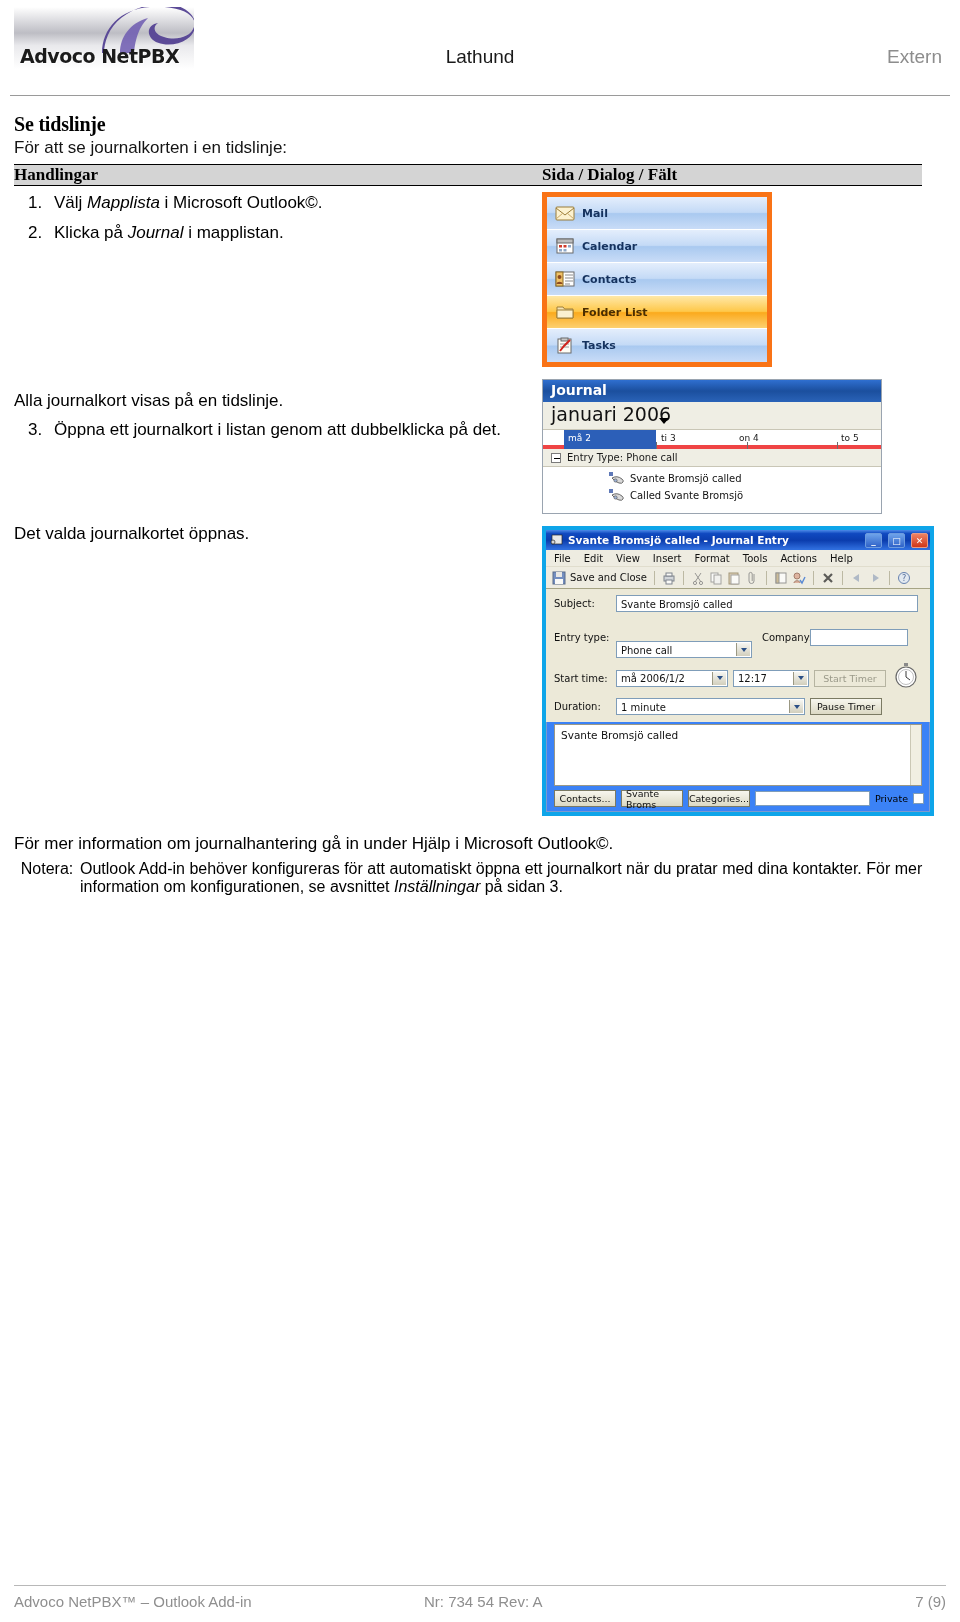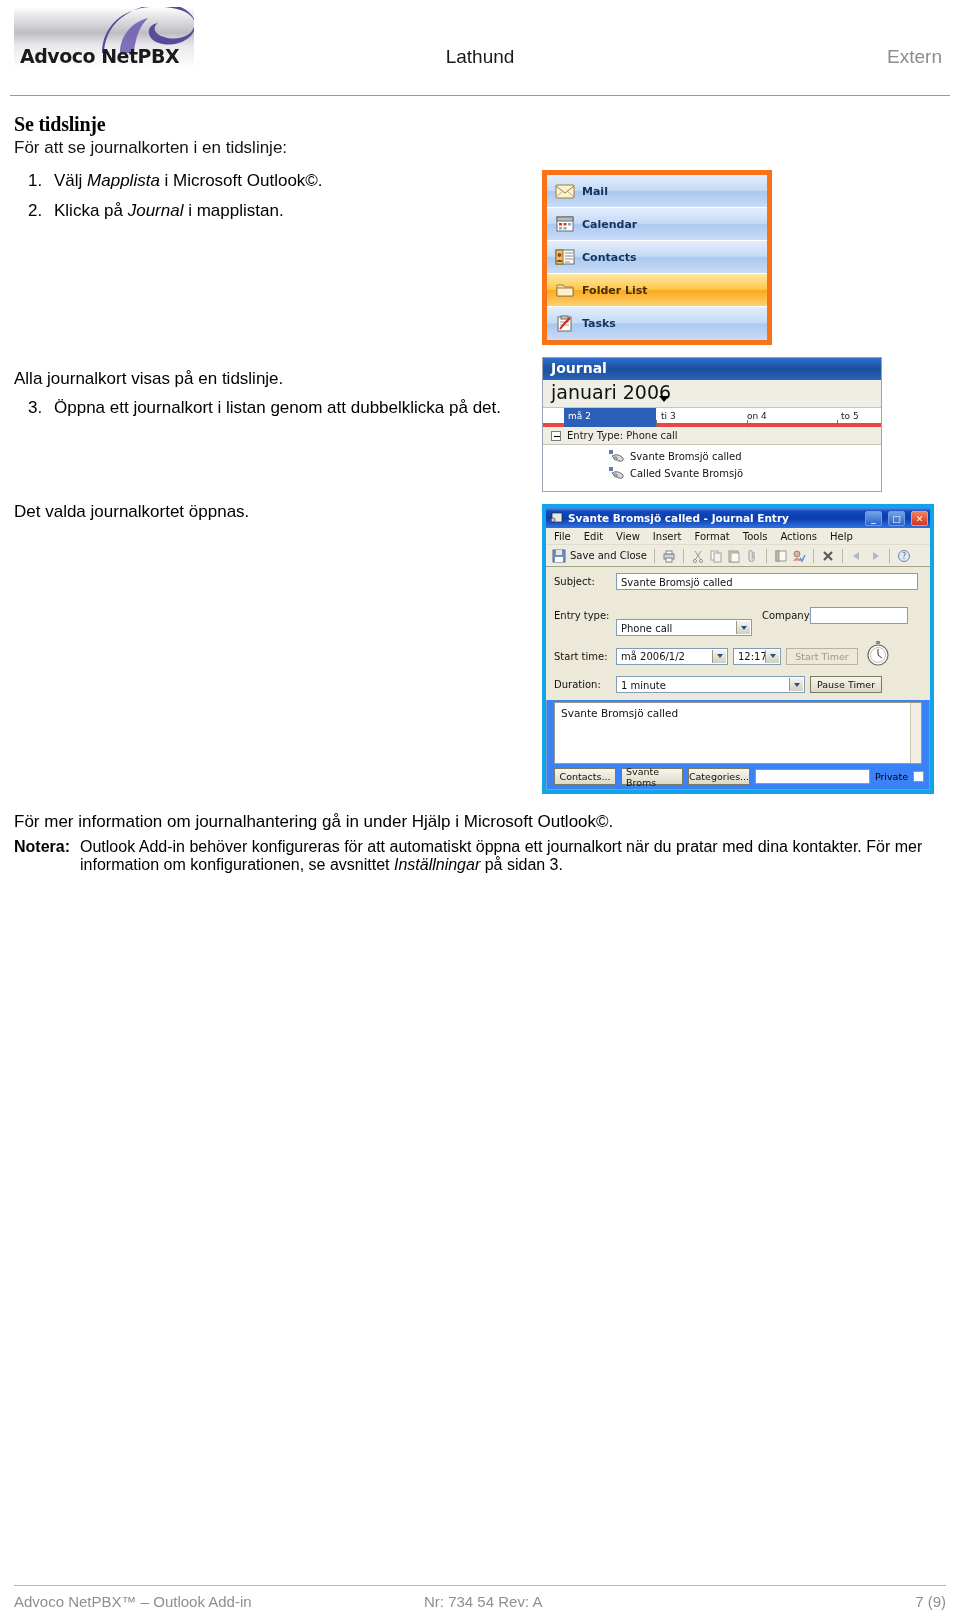--- a/index.html
+++ b/index.html
@@ -290,21 +290,21 @@
   }
   .jd-note .sbar { position:absolute; right:0; top:0; bottom:0; width:11px; background:#f1efe2; border-left:1px solid #cbc8b5;}
   .jd-foot { display:flex; align-items:center; gap:5px; padding:4px 6px 5px 8px; }
   .jd-foot .fill { flex:1; height:15px; background:#fff; border:1px solid #7f9db9; }
   .chkbox { width:11px;height:11px;background:#fff;border:1px solid #7f9db9; }
 
   
   .closing { padding: 8px 14px 0 14px; }
   .closing p { font-size: 17px; line-height:1.45; margin: 0 0 3px 0; }
   .note-row { display:flex; }
-  .note-lbl { font-weight:bold; flex:0 0 66px; }
+  .note-lbl { font-weight:normal; flex:0 0 66px;text-align:center; }
   .note-txt { flex:1; }
 
   
   .footer {
     position:absolute; left:0; right:0; bottom:12px;
     padding: 0 14px;
   }
   .footer .rule { border-top: 1px solid #b8b8b8; margin-bottom: 7px; }
   .footer .cols { display:flex; align-items:center; font-size:15px; color:#8f8f8f; }
   .footer .c1 { width: 410px; }
@@ -333,20 +333,24 @@
 
   <h1 class="sec-title">Se tidslinje</h1>
   <p class="lead">För att se journalkorten i en tidslinje:</p>
 
   <table class="proc">
     <colgroup>
         <col class="col-a">
         <col class="col-b">
       </colgroup>
     <tbody>
+        <tr>
+      <th class="th-cell">Handlingar</th>
+      <th class="th-cell">Sida / Dialog / Fält</th>
+    </tr>
 
     <tr>
       <td>
         <ul class="steps">
           <li class="step">
             <span class="step-num">1.</span>
             <span class="step-txt"><span>Välj </span><em>Mapplista</em><span> i Microsoft Outlook©.</span></span>
           </li>
           <li class="step">
             <span class="step-num">2.</span>
@@ -432,21 +436,21 @@
           <div class="journal">
             <div class="jr-title">Journal</div>
             <div class="jr-month">
               <span>januari 2006</span>
               <span class="caret"></span>
             </div>
             <div class="jr-scale">
               <div class="blk"></div>
               <span class="on-blk" style="left:25px;">må 2</span>
               <span style="left:118px;">ti 3</span>
-              <span style="left:204px;">on 4</span>
+              <span style="left:196px;">on 4</span>
               <span style="left:298px;">to 5</span>
               <i class="tick" style="left:113px;"></i>
               <i class="tick" style="left:204px;"></i>
               <i class="tick" style="left:294px;"></i>
             </div>
             <div class="jr-group">
               <span class="exp-box"></span>
               <span>Entry Type: Phone call</span>
             </div>
             <div class="jr-body">
@@ -583,21 +587,21 @@
                 <span class="flab" style="width:58px;flex:0 0 58px;padding-left:10px;">Company:</span>
                 <span class="fin" style="width:98px;"></span>
               </div>
 
               <div class="frow">
                 <span class="flab">Start time:</span>
                 <span class="fin fcombo" style="width:112px;">
                   <span>må 2006/1/2</span>
                   <span class="arw"></span>
                 </span>
-                <span class="fin fcombo" style="width:48px;margin-left:5px;">
+                <span class="fin fcombo" style="width:76px;margin-left:5px;">
                   <span>12:17</span>
                   <span class="arw"></span>
                 </span>
                 <span class="btn dis" style="width:72px;margin-left:5px;">Start Timer</span>
                 <span class="clockwrap">
                   <svg width="24" height="26" viewBox="0 0 24 26">
                     <rect x="10" y="0" width="4" height="3" fill="#8a8a8a"></rect>
                     <circle cx="12" cy="14" r="10" fill="#ffffff" stroke="#6a6a6a" stroke-width="1.2"></circle>
                     <circle cx="12" cy="14" r="7.5" fill="none" stroke="#b0b0b0" stroke-width="0.8"></circle>
                     <path d="M12 14 L12 8 M12 14 L16 17" stroke="#3a3a3a" stroke-width="1"></path>

